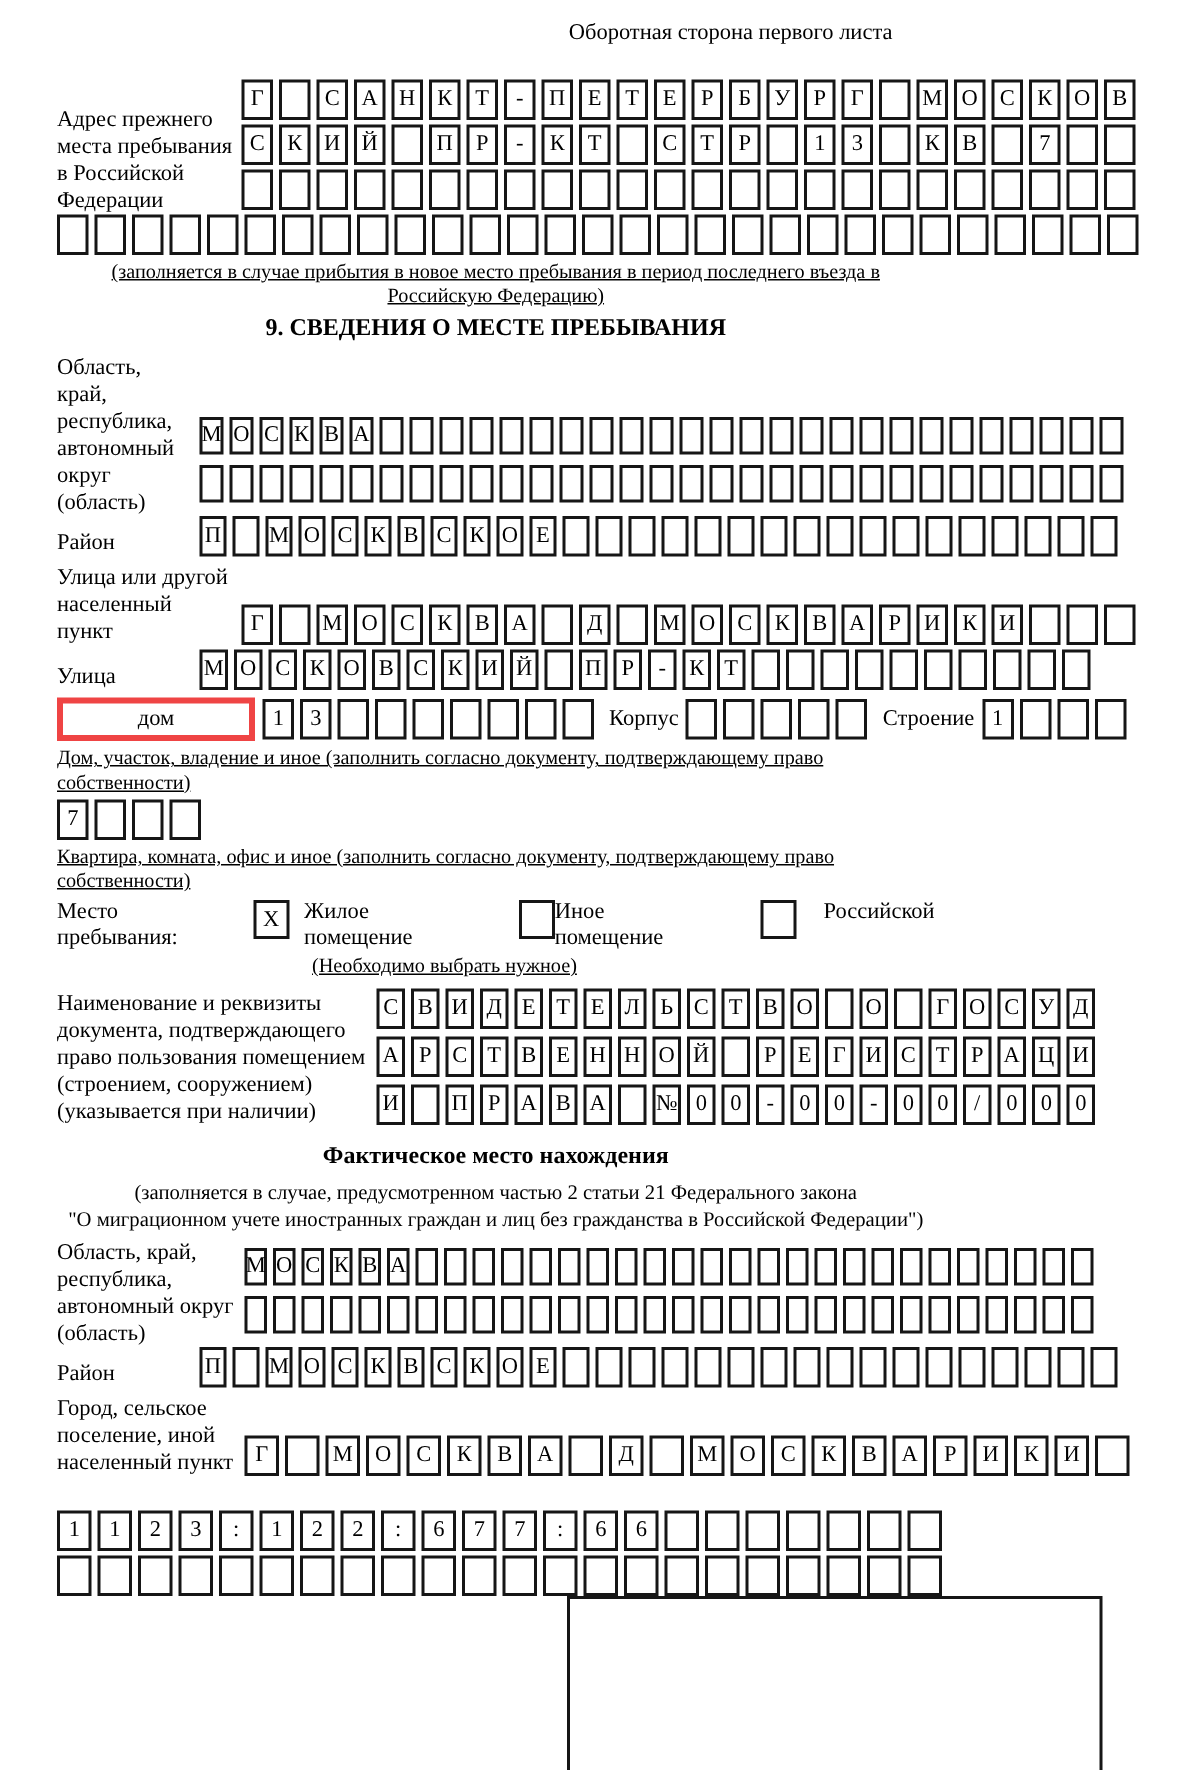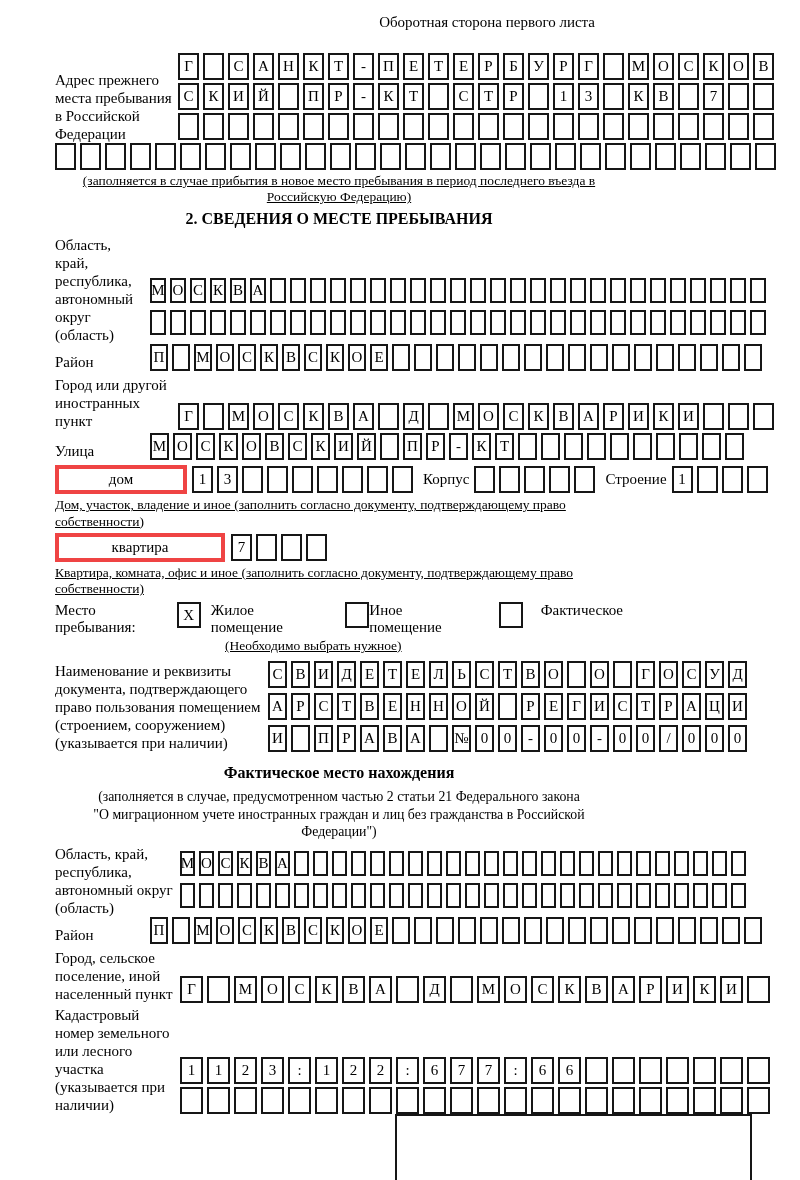--- a/index.html
+++ b/index.html
@@ -2,21 +2,21 @@
 <html><head>
 <meta charset="utf-8">
 <style>
   * { box-sizing: border-box; margin: 0; padding: 0; }
   html, body { background: #ffffff; }
   body {
     width: 800px; height: 1180px;
     font-family: "Liberation Serif", "DejaVu Serif", serif;
     color: #000; overflow: hidden;
   }
-  .page { width: 653px; height: 1180px; padding: 14px 30px 0 55px; position: relative; }
+  .page { width: 653px; height: 1180px; padding: 14px 30px 0 38px; position: relative; }
 
   .top-note { text-align: right; font-size: 15px; padding-right: 28px; margin-bottom: 22px; }
 
   .field { display: flex; align-items: flex-end; }
   .flabel { flex: none; font-size: 15px; line-height: 1.2; padding-right: 6px; }
   .lw123 { width: 123px; }
   .lw95  { width: 95px;  }
   .lw125 { width: 125px; }
   .lw213 { width: 213px; }
   .rows { display: flex; flex-direction: column; }
@@ -172,21 +172,21 @@
       <span class="cell"></span>
       <span class="cell"></span>
       <span class="cell"></span>
       <span class="cell"></span>
       <span class="cell"></span>
       <span class="cell"></span>
       <span class="cell"></span>
     </div>
   <div class="caption center mb3">(заполняется в случае прибытия в новое место пребывания в период последнего въезда в Российскую Федерацию)</div>
 
-  <div class="sec-title">2. СВЕДЕНИЯ О МЕСТЕ ПРЕБЫВАНИЯ</div>
+  <div class="sec-title">9. СВЕДЕНИЯ О МЕСТЕ ПРЕБЫВАНИЯ</div>
 
   <div class="field">
     <div class="flabel lw95">Область, край, республика, автономный округ (область)</div>
     <div class="rows">
       <div class="cellrow sz-sm16 mb7">
           <span class="cell">М</span>
           <span class="cell">О</span>
           <span class="cell">С</span>
           <span class="cell">К</span>
           <span class="cell">В</span>
@@ -281,21 +281,21 @@
         <span class="cell"></span>
         <span class="cell"></span>
         <span class="cell"></span>
         <span class="cell"></span>
         <span class="cell"></span>
         <span class="cell"></span>
       </div>
   </div>
 
   <div class="field mb3">
-    <div class="flabel lw123">Город или другой иностранных пункт</div>
+    <div class="flabel lw123">Улица или другой населенный пункт</div>
     <div class="cellrow sz-lg">
         <span class="cell">Г</span>
         <span class="cell"></span>
         <span class="cell">М</span>
         <span class="cell">О</span>
         <span class="cell">С</span>
         <span class="cell">К</span>
         <span class="cell">В</span>
         <span class="cell">А</span>
         <span class="cell"></span>
@@ -374,38 +374,37 @@
     <div class="cellrow sz-lg">
         <span class="cell">1</span>
         <span class="cell"></span>
         <span class="cell"></span>
         <span class="cell"></span>
       </div>
   </div>
   <div class="caption mb3">Дом, участок, владение и иное (заполнить согласно документу, подтверждающему право собственности)</div>
 
   <div class="dom-line">
-    <div class="widebox kv-box">квартира</div>
     <div class="cellrow sz-lg">
         <span class="cell">7</span>
         <span class="cell"></span>
         <span class="cell"></span>
         <span class="cell"></span>
       </div>
   </div>
   <div class="caption mb5">Квартира, комната, офис и иное (заполнить согласно документу, подтверждающему право собственности)</div>
 
   <div class="mesto-line">
     <span>Место пребывания:</span>
     <span class="chk" style="margin-left:8px">X</span>
     <span style="margin-left:10px">Жилое помещение</span>
     <span class="chk" style="margin-left:26px"></span>
     <span style="margin-left:0">Иное помещение</span>
     <span class="chk" style="margin-left:30px"></span>
-    <span style="margin-left:18px">Фактическое</span>
+    <span style="margin-left:18px">Российской</span>
   </div>
   <div class="caption mb7" style="margin-left:170px">(Необходимо выбрать нужное)</div>
 
   <div class="field">
     <div class="flabel lw213">Наименование и реквизиты документа, подтверждающего право пользования помещением (строением, сооружением) (указывается при наличии)</div>
     <div class="rows">
       <div class="cellrow sz-md19 mb5">
           <span class="cell">С</span>
           <span class="cell">В</span>
           <span class="cell">И</span>
@@ -607,21 +606,20 @@
         <span class="cell">А</span>
         <span class="cell">Р</span>
         <span class="cell">И</span>
         <span class="cell">К</span>
         <span class="cell">И</span>
         <span class="cell"></span>
       </div>
   </div>
 
   <div class="field">
-    <div class="flabel lw125">Кадастровый номер земельного или лесного участка (указывается при наличии)</div>
     <div class="rows" style="margin-top:20px">
       <div class="cellrow sz-xl23 mb3">
           <span class="cell">1</span>
           <span class="cell">1</span>
           <span class="cell">2</span>
           <span class="cell">3</span>
           <span class="cell">:</span>
           <span class="cell">1</span>
           <span class="cell">2</span>
           <span class="cell">2</span>

